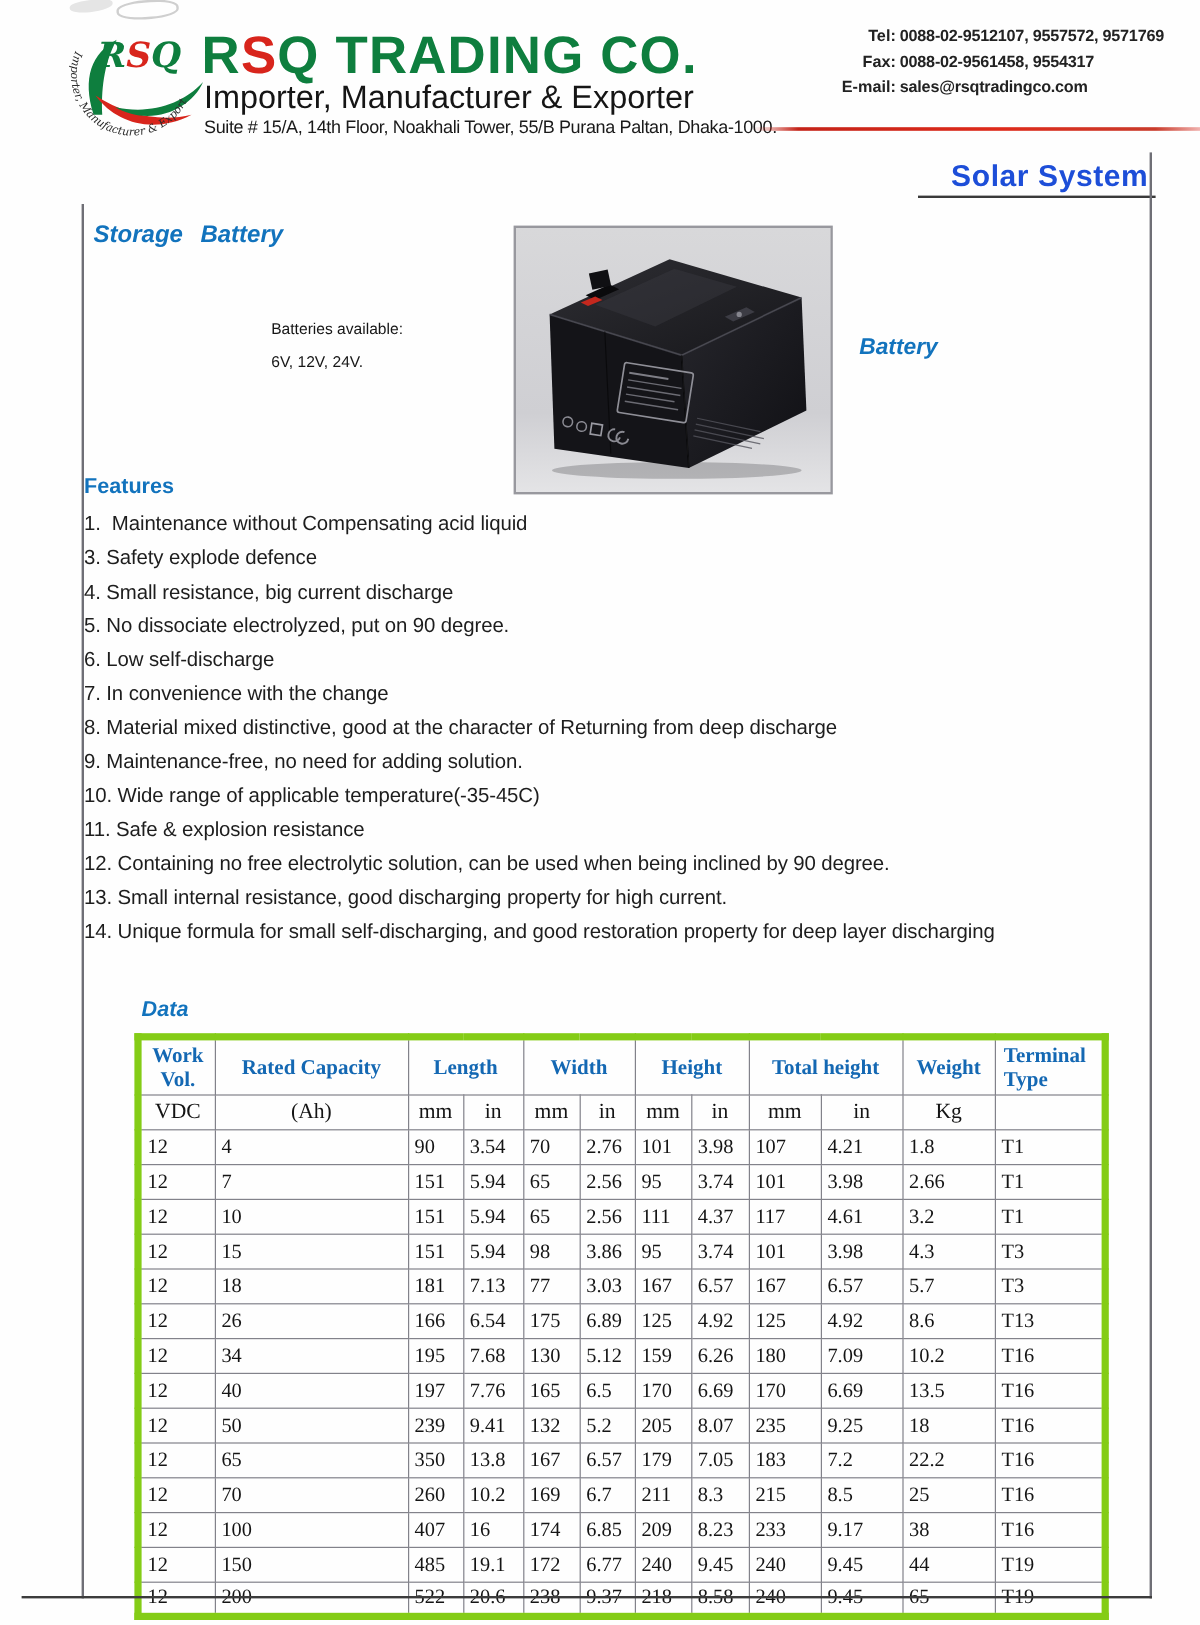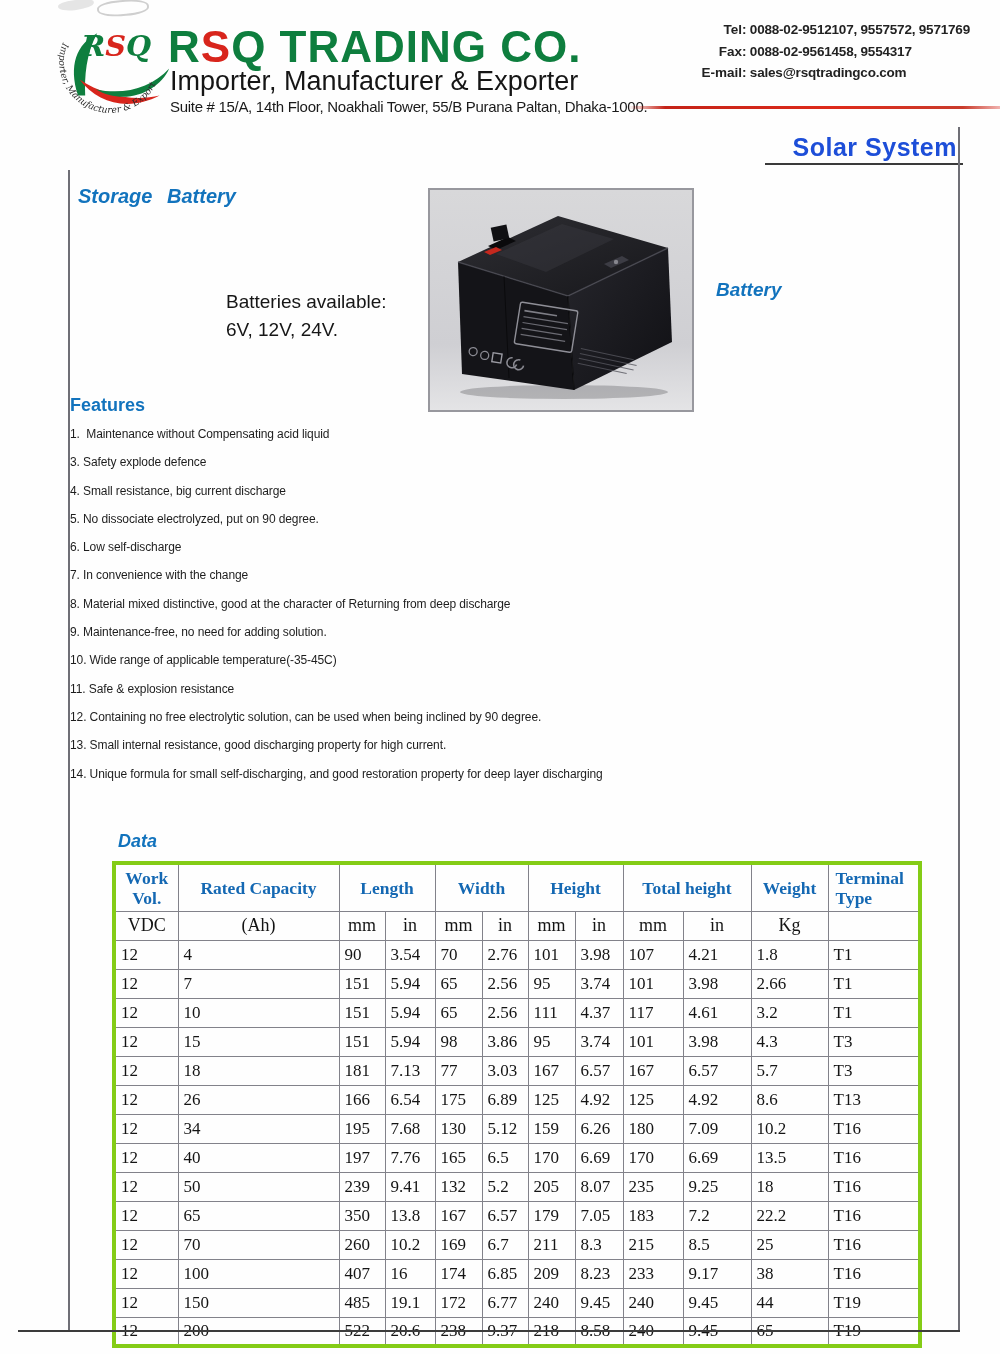--- a/index.html
+++ b/index.html
@@ -29,37 +29,37 @@
   .solar-underline{position:absolute;left:765px;top:163px;width:198px;height:2px;background:#3a3a3a;}
 
   
   .border-left{position:absolute;left:68px;top:170px;width:2px;height:1162px;background:#6f6f76;}
   .border-right{position:absolute;left:958px;top:127px;width:2px;height:1205px;background:#6f6f76;}
   .border-bottom{position:absolute;left:18px;top:1330px;width:942px;height:2px;background:#3c3c3c;z-index:6;}
 
   
   .h-blue{color:#1273bd;font-weight:bold;}
   .storage-heading{position:absolute;left:78px;top:185px;font-size:20px;font-style:italic;word-spacing:9px;white-space:nowrap;}
-  .avail{position:absolute;left:226px;top:288px;font-size:19px;color:#161616;line-height:28px;}
+  .avail{position:absolute;left:226px;top:260px;font-size:13px;color:#161616;line-height:28px;}
   .battery-caption{position:absolute;left:716px;top:279px;font-size:19px;font-style:italic;white-space:nowrap;}
 
   .battery-frame{position:absolute;left:428px;top:188px;width:266px;height:224px;
     background:linear-gradient(180deg,#d8d8da 0%,#cfcfd3 70%,#e4e4e6 100%);
     border:2px solid #98989e;box-sizing:border-box;}
   .battery-frame svg{position:absolute;left:6px;top:4px;}
 
   
   .features-heading{position:absolute;left:70px;top:395px;font-size:18px;}
   .features-list{position:absolute;left:70px;top:427px;width:860px;}
-  .feature-line{height:28.3px;font-size:12px;color:#1d1d1d;white-space:pre-wrap;letter-spacing:-0.1px;}
+  .feature-line{height:28.3px;font-size:17px;color:#1d1d1d;white-space:pre-wrap;letter-spacing:-0.1px;}
 
   
   .data-heading{position:absolute;left:118px;top:831px;font-size:18px;font-style:italic;}
   .spec-table{position:absolute;left:112px;top:861px;width:806px;border-collapse:collapse;
-    font-family:"Liberation Serif",serif;color:#141414;border:4px solid #84cc16;table-layout:fixed;z-index:2;}
+    font-family:"Liberation Serif",serif;color:#141414;border:6px solid #84cc16;table-layout:fixed;z-index:2;}
   .spec-table th,.spec-table td{border:1.6px solid #82828a;box-sizing:border-box;overflow:hidden;}
   .spec-table thead tr.grp th{height:48px;font-size:17.5px;font-weight:bold;color:#1468b3;text-align:center;line-height:1.15;}
   .spec-table thead tr.grp th.left{text-align:left;padding-left:7px;}
   .spec-table thead tr.unit td{height:29px;font-size:18px;text-align:center;font-weight:normal;}
   .spec-table tbody td{height:29px;font-size:17px;text-align:left;padding-left:5px;}
 </style>
 </head>
 <body>
 
 <div class="page">

